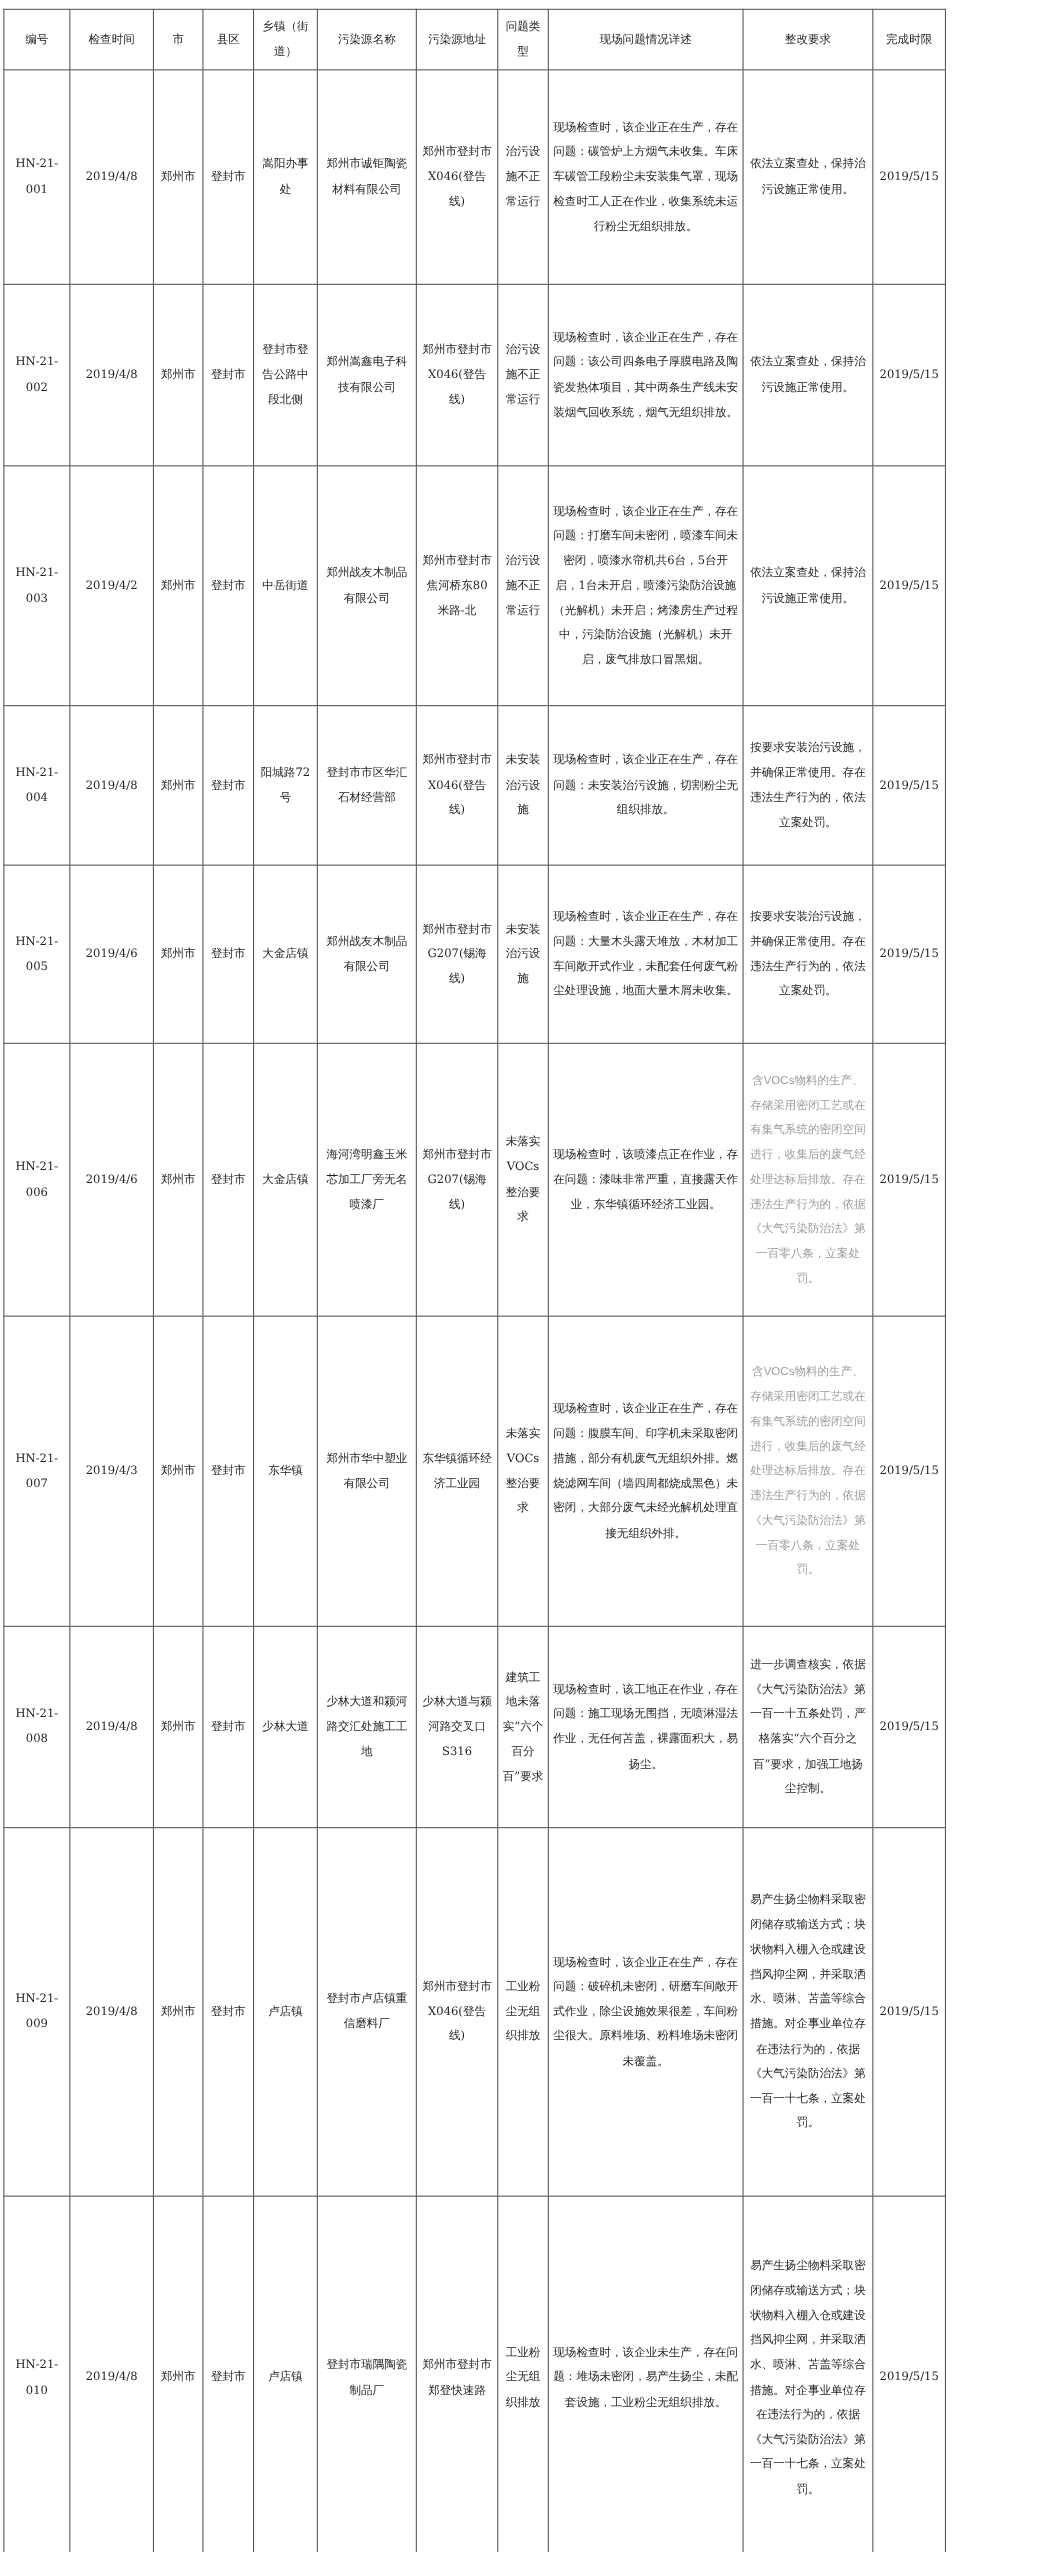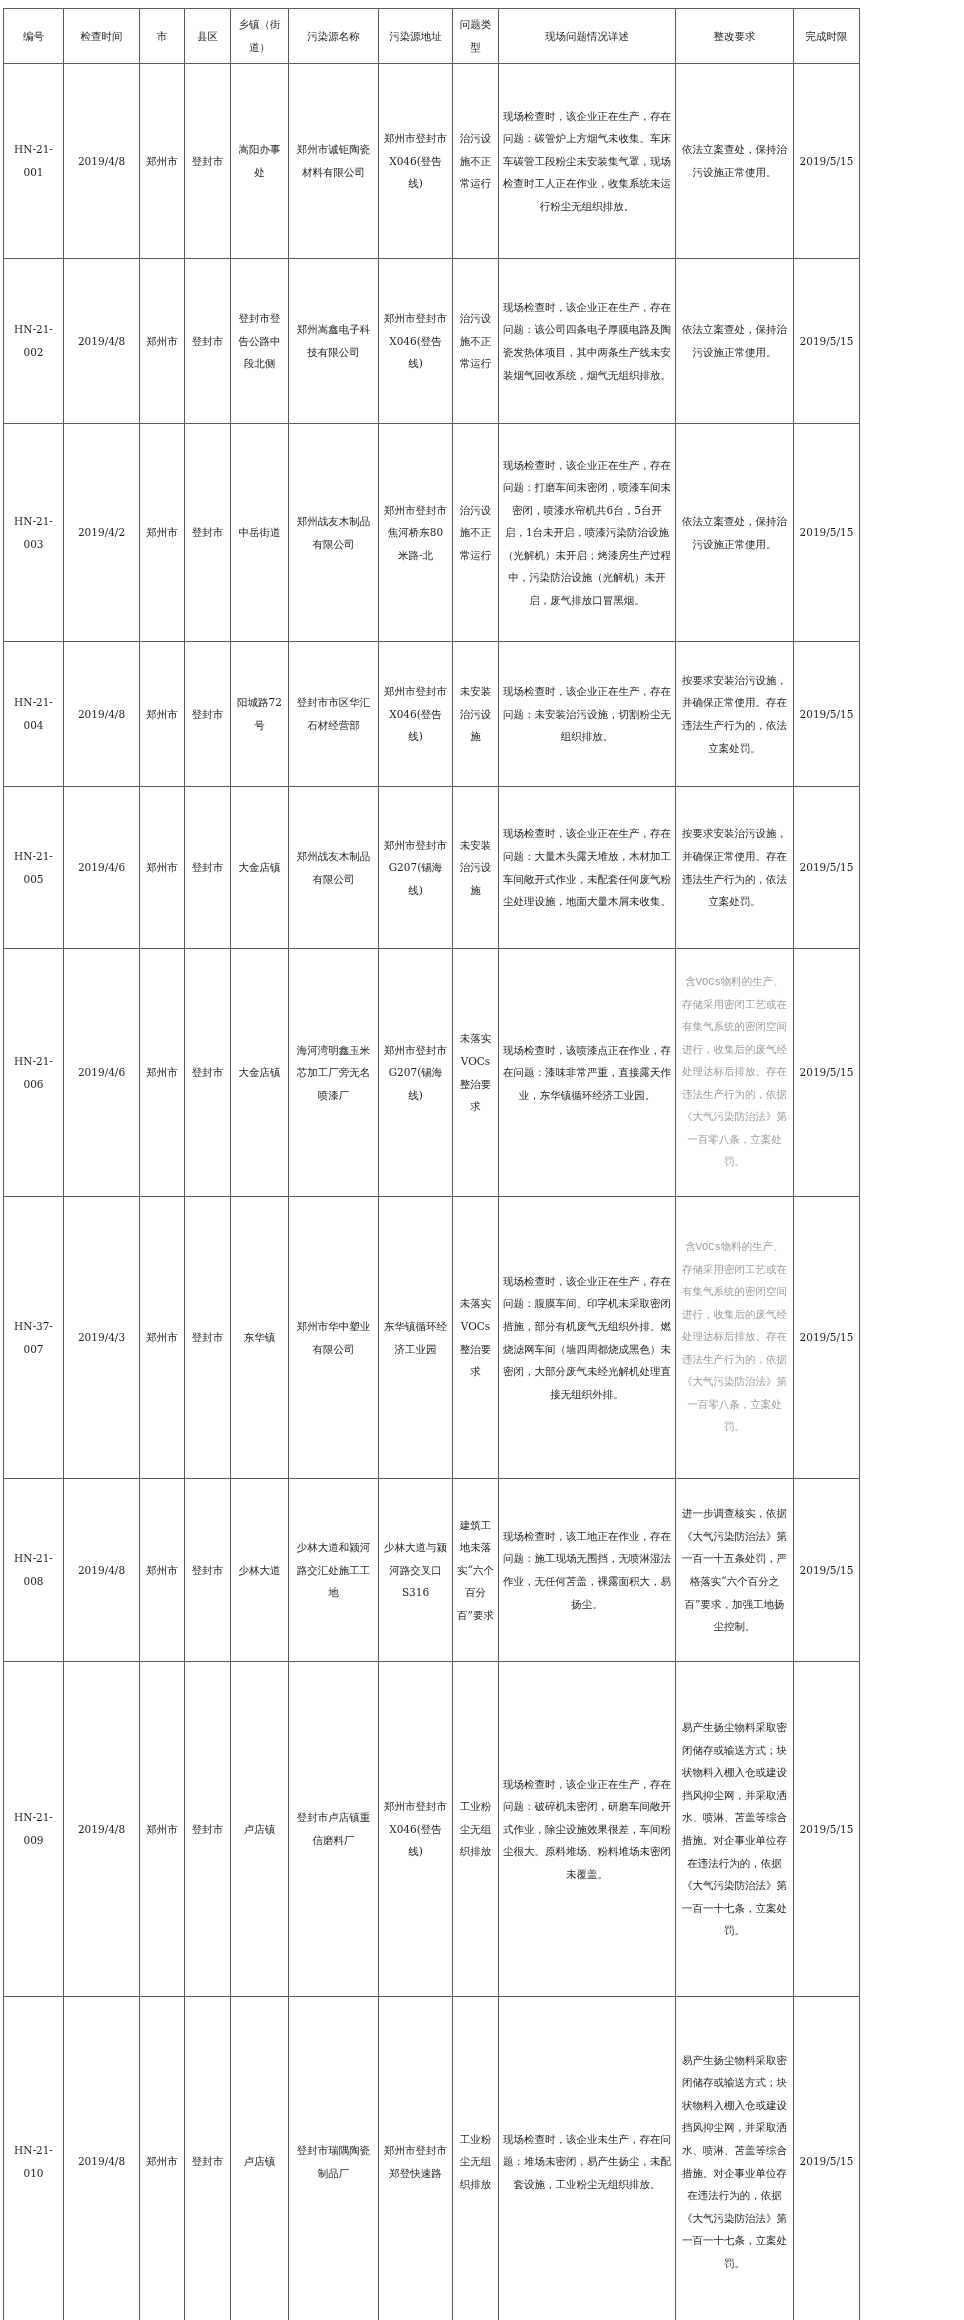--- a/index.html
+++ b/index.html
@@ -54,21 +54,21 @@
   tbody tr:nth-child(4)  { height: 145px; }
   tbody tr:nth-child(5)  { height: 162px; }
   tbody tr:nth-child(6)  { height: 248px; }
   tbody tr:nth-child(7)  { height: 282px; }
   tbody tr:nth-child(8)  { height: 183px; }
   tbody tr:nth-child(9)  { height: 335px; }
   tbody tr:nth-child(10) { height: 330px; }
 
   td.muted {
     color: #9b9b9b;
-    font-family: Liberation Mono, monospace;
+    font-family: Liberation Sans, sans-serif;
     font-size: 10px;
   }
 </style>
 </head>
 <body>
 
 <div class="page">
   <table class="inspection">
     <colgroup>
       <col class="c-id">
@@ -171,21 +171,21 @@
         <td>登封市</td>
         <td>大金店镇</td>
         <td>海河湾明鑫玉米芯加工厂旁无名喷漆厂</td>
         <td>郑州市登封市G207(锡海线)</td>
         <td>未落实VOCs整治要求</td>
         <td>现场检查时，该喷漆点正在作业，存在问题：漆味非常严重，直接露天作业，东华镇循环经济工业园。</td>
         <td class="muted">含VOCs物料的生产、存储采用密闭工艺或在有集气系统的密闭空间进行，收集后的废气经处理达标后排放。存在违法生产行为的，依据《大气污染防治法》第一百零八条，立案处罚。</td>
         <td>2019/5/15</td>
       </tr>
       <tr>
-        <td>HN-37-007</td>
+        <td>HN-21-007</td>
         <td>2019/4/3</td>
         <td>郑州市</td>
         <td>登封市</td>
         <td>东华镇</td>
         <td>郑州市华中塑业有限公司</td>
         <td>东华镇循环经济工业园</td>
         <td>未落实VOCs整治要求</td>
         <td>现场检查时，该企业正在生产，存在问题：腹膜车间、印字机未采取密闭措施，部分有机废气无组织外排。燃烧滤网车间（墙四周都烧成黑色）未密闭，大部分废气未经光解机处理直接无组织外排。</td>
         <td class="muted">含VOCs物料的生产、存储采用密闭工艺或在有集气系统的密闭空间进行，收集后的废气经处理达标后排放。存在违法生产行为的，依据《大气污染防治法》第一百零八条，立案处罚。</td>
         <td>2019/5/15</td>

